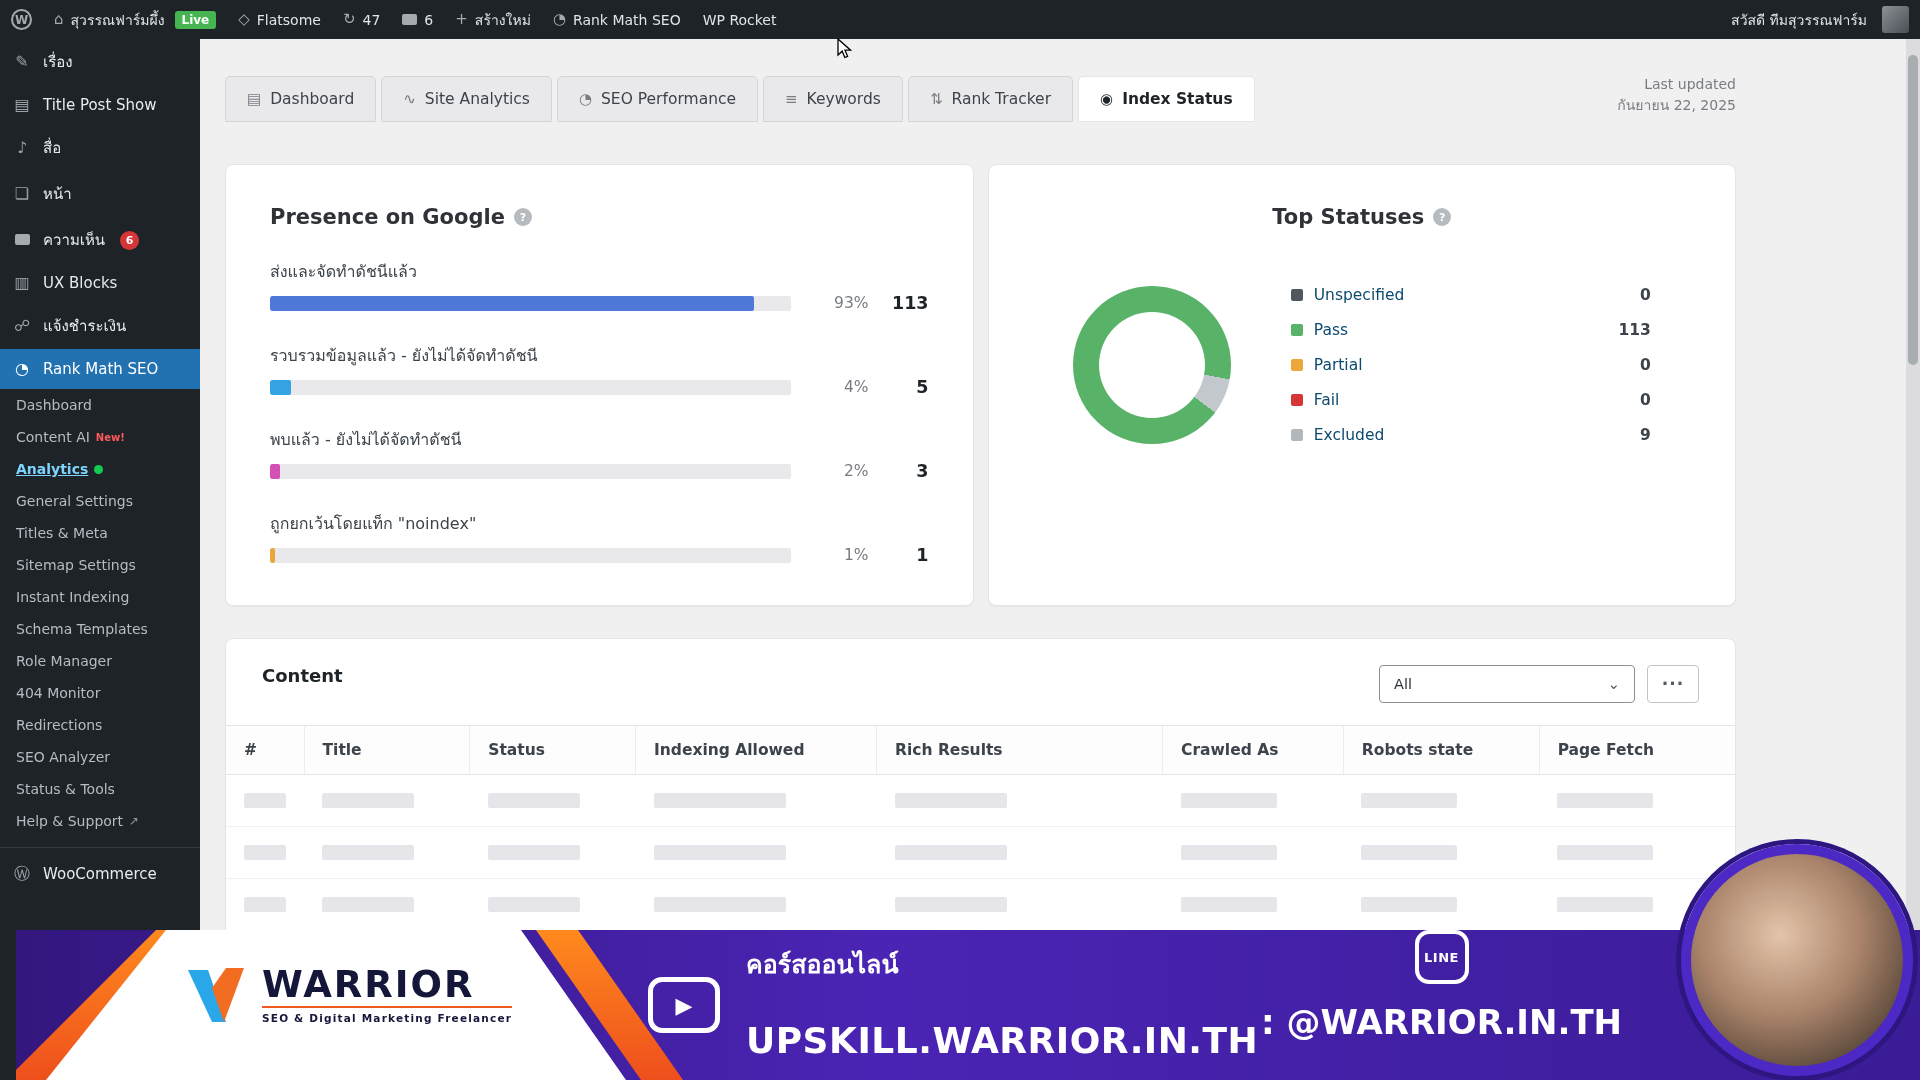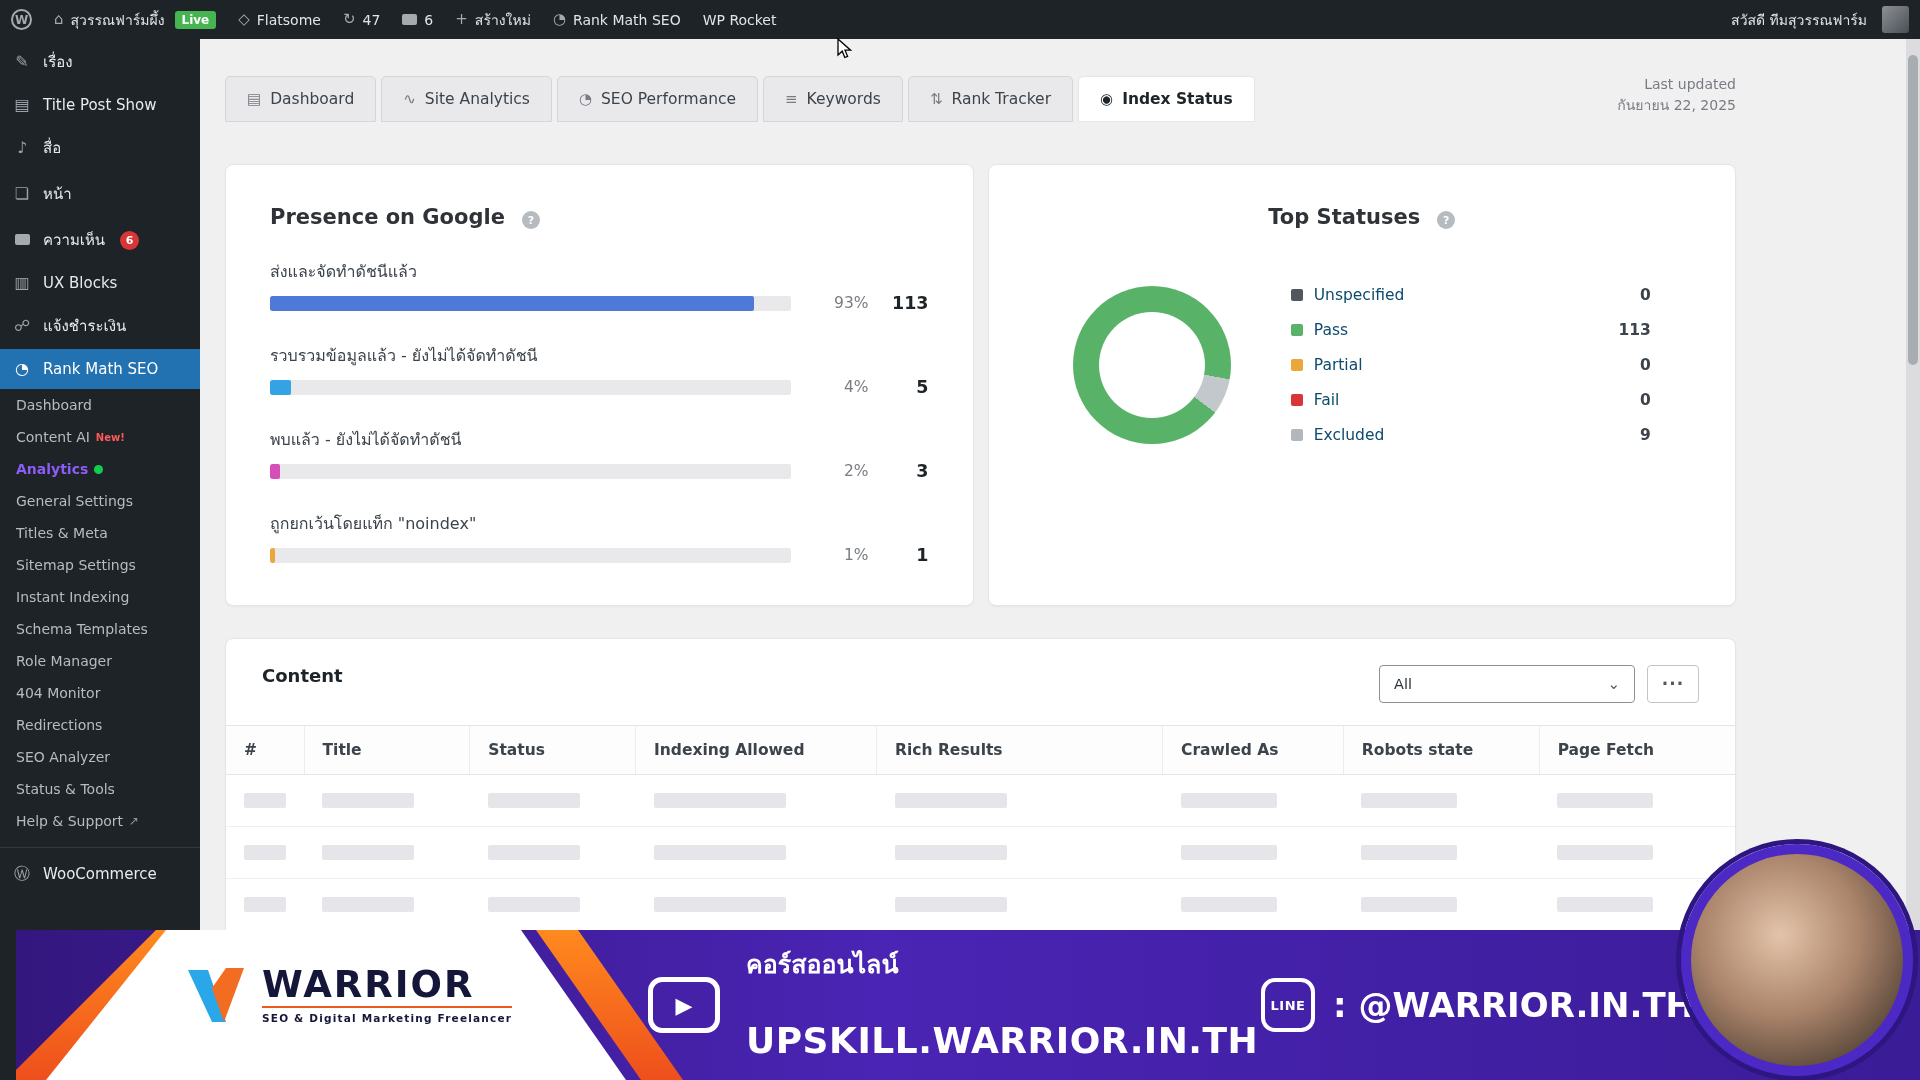--- a/index.html
+++ b/index.html
@@ -18,40 +18,40 @@
   .avatar { width:27px; height:27px; border-radius:3px; background:linear-gradient(135deg,#8d9196,#4a4f55); margin-left:8px; }
 
   
   #sidebar { position:absolute; top:39px; left:0; width:200px; bottom:0; background:#1d2327; z-index:30; }
   .side-item { display:flex; align-items:center; gap:11px; padding:11px 12px; font-size:15px; color:#e8eaed; cursor:pointer; }
   .side-ic { width:20px; text-align:center; color:#9ba1a8; font-size:16px; line-height:1; flex:none; }
   .side-item.active { background:#2271b1; color:#fff; }
   .side-item.active .side-ic { color:#fff; }
   .count-badge { margin-left:4px; min-width:19px; height:19px; padding:0 5px; background:#d63638; color:#fff; border-radius:10px; font-size:11px; font-weight:700; display:inline-flex; align-items:center; justify-content:center; }
   .sub-item { padding:8px 12px 8px 16px; font-size:14px; color:#b6bcc2; cursor:pointer; display:flex; align-items:center; gap:6px; }
-  .sub-item.current { color:#8b5cf6; font-weight:700; }
+  .sub-item.current { color:#7dd3fc; font-weight:700;text-decoration:underline; }
   .new-badge { color:#ff5a5a; font-size:10px; font-weight:700; vertical-align:super; }
   .green-dot { width:9px; height:9px; border-radius:50%; background:#12cc4e; display:inline-block; }
   .ext-ic { color:#8f969c; font-size:12px; }
   .side-sep { height:1px; background:#33383d; margin:10px 0 6px; }
 
   
   #main { position:absolute; left:200px; top:39px; right:14px; bottom:0; padding:35px 170px 0 25px; }
   .header-row { display:flex; justify-content:space-between; align-items:flex-end; }
   .tabs { display:flex; gap:5px; }
   .tab { display:flex; align-items:center; gap:9px; padding:13px 21px; background:#e9e9ec; border:1px solid #d4d5d8; border-radius:5px 5px 0 0; font-size:15.5px; font-weight:500; color:#3c434a; cursor:pointer; white-space:nowrap; }
   .tab .tab-ic { color:#787c82; font-size:15px; line-height:1; }
   .tab.active { background:#fff; border-color:#e6e6e9; color:#1d2327; font-weight:700; }
   .tab.active .tab-ic { color:#1d2327; }
   .last-updated { text-align:right; color:#787c82; font-size:14px; line-height:1.5; padding-bottom:6px; }
 
   .cards-row { display:flex; gap:14px; margin-top:42px; }
   .card { background:#fff; border:1px solid #e4e5e9; border-radius:8px; box-shadow:0 1px 2px rgba(0,0,0,.04); }
   .cards-row .card { flex:1; min-height:436px; padding:40px 44px; }
-  .card-title-row { display:flex; align-items:flex-end; gap:17px; }
+  .card-title-row { display:flex; align-items:center; gap:9px; }
   .card-title { font-size:21px; font-weight:600; color:#2f3338; }
   .help-badge { width:18px; height:18px; border-radius:50%; background:#b6bbc0; color:#fff; font-size:11px; font-weight:700; display:inline-flex; align-items:center; justify-content:center; }
 
   
   .p-row { margin-top:30px; }
   .p-row:first-of-type { margin-top:32px; }
   .p-label { font-size:16px; color:#3c434a; margin-bottom:9px; }
   .p-bar-line { display:flex; align-items:center; }
   .p-track { flex:1; height:15px; background:#e9e9ec; border-radius:2px; overflow:hidden; }
   .p-fill { height:100%; border-radius:2px; }
@@ -94,21 +94,21 @@
   .b-stripe-left { position:absolute; inset:0; background:linear-gradient(180deg,#ff8a1e,#ee4f1c); clip-path:polygon(140px 0, 185px 0, 35px 100%, -10px 100%); }
   .b-white { position:absolute; inset:0; background:#fff; clip-path:polygon(150px 0, 505px 0, 610px 100%, 30px 100%); }
   .b-stripe-right { position:absolute; inset:0; background:linear-gradient(180deg,#ff8a1e,#ee4f1c); clip-path:polygon(520px 0, 562px 0, 667px 100%, 625px 100%); }
   .warrior-logo { position:absolute; left:168px; top:30px; display:flex; align-items:center; gap:14px; }
   .w-name { font-size:37px; font-weight:800; color:#15173a; letter-spacing:2px; line-height:1.05; }
   .w-tag { font-size:10.5px; font-weight:700; color:#15173a; letter-spacing:1.2px; border-top:2px solid #ee5a1d; padding-top:4px; margin-top:2px; white-space:nowrap; }
   .b-course { position:absolute; left:632px; top:0; height:100%; display:flex; align-items:center; gap:26px; }
   .play-icon { width:72px; height:56px; border:5px solid #fff; border-radius:14px; display:flex; align-items:center; justify-content:center; color:#fff; font-size:22px; }
   .course-label { font-size:25px; font-weight:700; color:#fff; line-height:1.25; }
   .course-url { font-size:36px; font-weight:800; color:#fff; letter-spacing:.5px; line-height:1.15;margin-top:40px; }
-  .b-line { position:absolute; left:1245px; top:0; height:100%; display:flex; align-items:center; gap:18px; }
+  .b-line { position:absolute; left:1245px; top:0; height:100%; display:flex; align-items:center; gap:18px;flex-direction:column; }
   .line-icon { width:54px; height:54px; border:4px solid #fff; border-radius:14px; display:flex; align-items:center; justify-content:center; color:#fff; font-size:13px; font-weight:800; letter-spacing:.5px; }
   .line-handle { font-size:34px; font-weight:800; color:#fff; white-space:nowrap; }
 
   #profile-photo { position:absolute; left:1681px; top:844px; width:232px; height:232px; border-radius:50%; border:10px solid #4c28c4; box-shadow:0 0 0 5px #2d1680; background:radial-gradient(circle at 42% 38%, #e3c4aa 0%, #a9836a 45%, #5d4a3c 78%, #35291f 100%); z-index:60; }
 
   #cursor { position:absolute; left:836px; top:38px; z-index:100; }
 </style>
 </head>
 <body>
 

